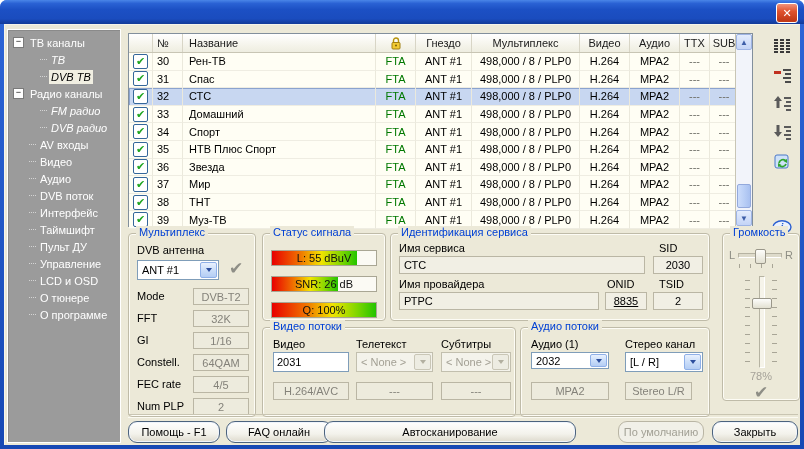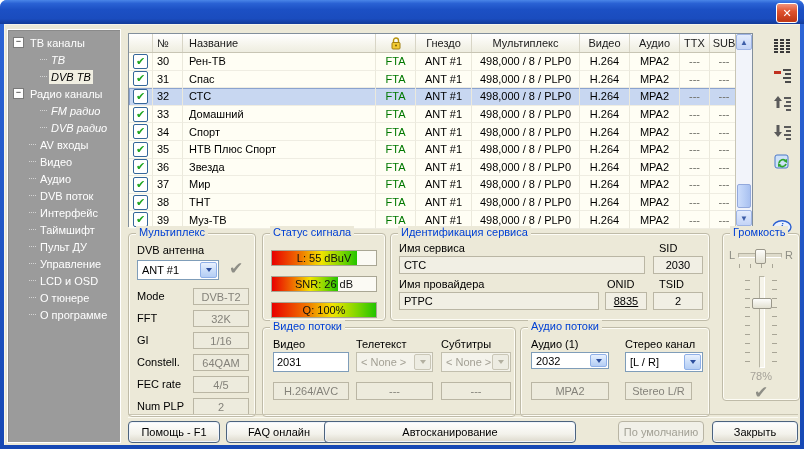--- a/index.html
+++ b/index.html
@@ -122,21 +122,21 @@
   .vt-l{left:22px;} .vt-r{right:22px;}
   .vol-thumb-v{position:absolute;left:50%;margin-left:-9px;top:64px;width:18px;height:9px;
     background:linear-gradient(180deg,#FDFDFB,#E3E1D2);border:1px solid #9A978A;border-radius:2px;cursor:pointer;}
   .vol-pct{position:absolute;left:0;right:0;top:136px;text-align:center;color:#A5A299;}
   .vol-check{position:absolute;left:0;right:0;top:148px;text-align:center;}
 
   
   .btn-sep{position:absolute;left:124px;right:2px;top:390px;height:2px;
     border-top:1px solid #C9C5B2;border-bottom:1px solid #FBFAF2;}
   .xp-btn{position:absolute;top:397px;height:22px;box-sizing:border-box;border:1px solid #4C637E;
-    border-radius:4px;background:linear-gradient(180deg,#FFFFFF,#F3F2EB 60%,#DDD9CC);
+    border-radius:9px;background:linear-gradient(180deg,#FFFFFF,#F3F2EB 60%,#DDD9CC);
     display:flex;align-items:center;justify-content:center;font-size:11px;cursor:pointer;
     box-shadow:inset 0 0 0 1px #EFF4FB;}
   .xp-btn.disabled{border-color:#B9B5A4;color:#A2A095;background:#F1F0E8;cursor:default;box-shadow:none;}
 </style>
 </head>
 <body>
 
 <div class="window">
   <div class="titlebar">
     <div class="close-btn">

